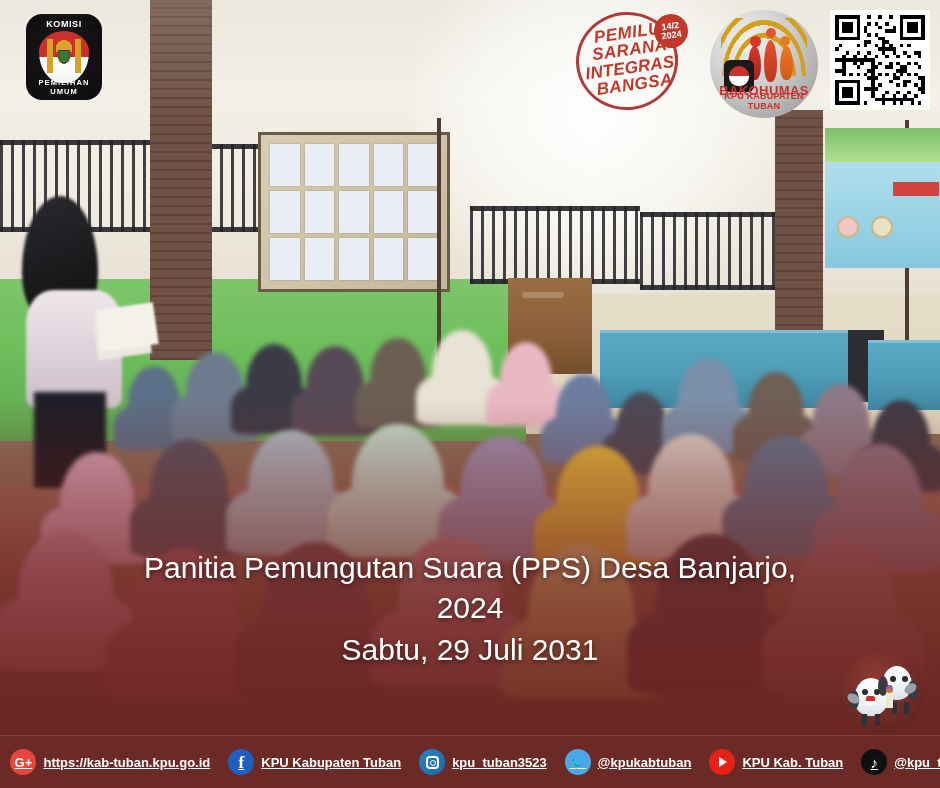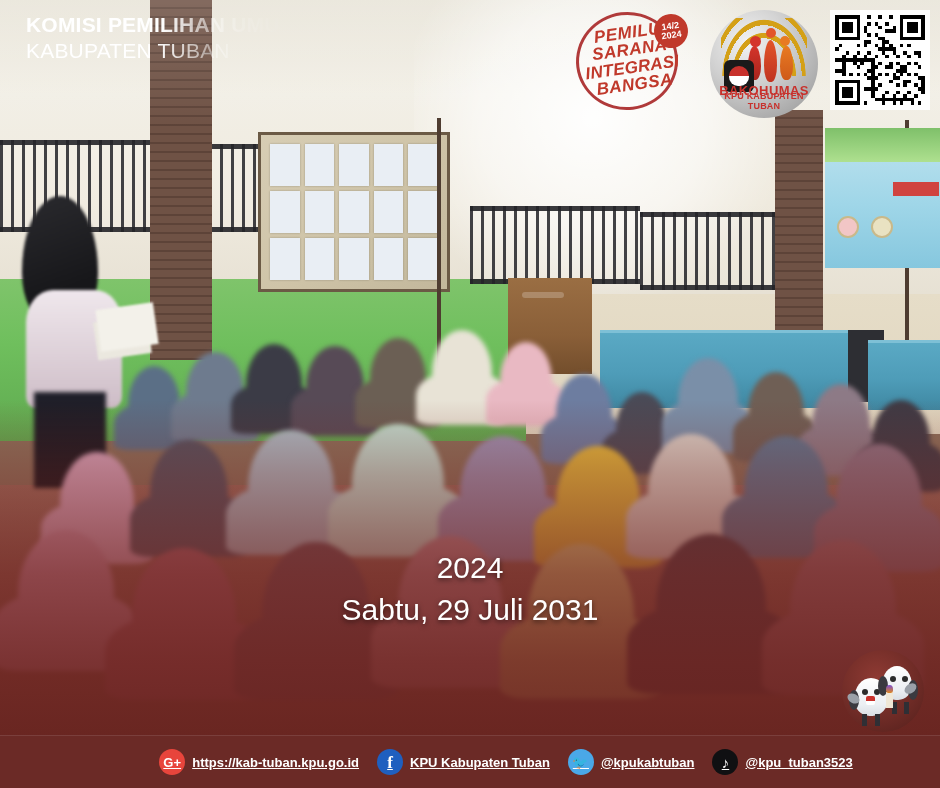--- a/index.html
+++ b/index.html
@@ -456,23 +456,27 @@
       <div class="person" style="left:398px;  top:536px; width:104px; height:112px; background:#b9848e;"></div>
       <div class="person" style="left:528px;  top:544px; width:106px; height:114px; background:#d8c97a;"></div>
       <div class="person" style="left:656px;  top:534px; width:110px; height:118px; background:#4b3b45;"></div>
       <div class="person" style="left:790px;  top:540px; width:106px; height:114px; background:#9d6b74;"></div>
     </div>
   </div>
 
   <div class="top-scrim"></div>
 
   <div class="header-left">
-    <div class="header-text">
-      <div class="l1">KOMISI PEMILIHAN UMUM</div>
-      <div class="l2">KABUPATEN TUBAN</div>
+    <div class="kpu-emblem">
+      <div class="ring-top">KOMISI</div>
+      <div class="shield">
+        <div class="garuda"></div>
+        <div class="garuda-shield"></div>
+      </div>
+      <div class="ring-bot">PEMILIHAN UMUM</div>
     </div>
   </div>
 
   <div class="stamp">
     <div class="oval"></div>
     <div class="lines">
       <span class="s1">PEMILU</span>
       <span class="s2">SARANA</span>
       <span class="s3">INTEGRASI</span>
       <span class="s4">BANGSA</span>
@@ -1125,20 +1129,21 @@
         <i style="background:transparent"></i>
       </div>
     <div class="qr-logo">
         <div class="mini"></div>
       </div>
   </div>
 
   <div class="caption-scrim"></div>
 
   <div class="caption">
+    <div>Panitia Pemungutan Suara (PPS) Desa Banjarjo,</div>
     <div>2024</div>
     <div class="date-line">Sabtu, 29 Juli 2031</div>
   </div>
 
   <div class="mascot">
     <div class="bird b-back"></div>
     <div class="bird b-front"></div>
     <div class="eye" style="left:48px; top:26px;"></div>
     <div class="eye" style="left:60px; top:26px;"></div>
     <div class="eye" style="left:20px; top:39px;"></div>
@@ -1161,26 +1166,38 @@
     <a class="sm" href="#">
       <span class="ic gplus">G+</span>
       <span>https://kab-tuban.kpu.go.id</span>
     </a>
 
     <a class="sm" href="#">
       <span class="ic fb">f</span>
       <span>KPU Kabupaten Tuban</span>
     </a>
 
+    <a class="sm" href="#">
+      <span class="ic ig">
+          <span class="ig-sq"></span>
+        </span>
+      <span>kpu_tuban3523</span>
+    </a>
 
     <a class="sm" href="#">
       <span class="ic tw">🐦</span>
       <span>@kpukabtuban</span>
     </a>
 
+    <a class="sm" href="#">
+      <span class="ic yt">
+          <span class="yt-tri"></span>
+        </span>
+      <span>KPU Kab. Tuban</span>
+    </a>
 
     <a class="sm" href="#">
       <span class="ic tt">♪</span>
       <span>@kpu_tuban3523</span>
     </a>
 
   </div>
 </div>
 
 </body></html>

